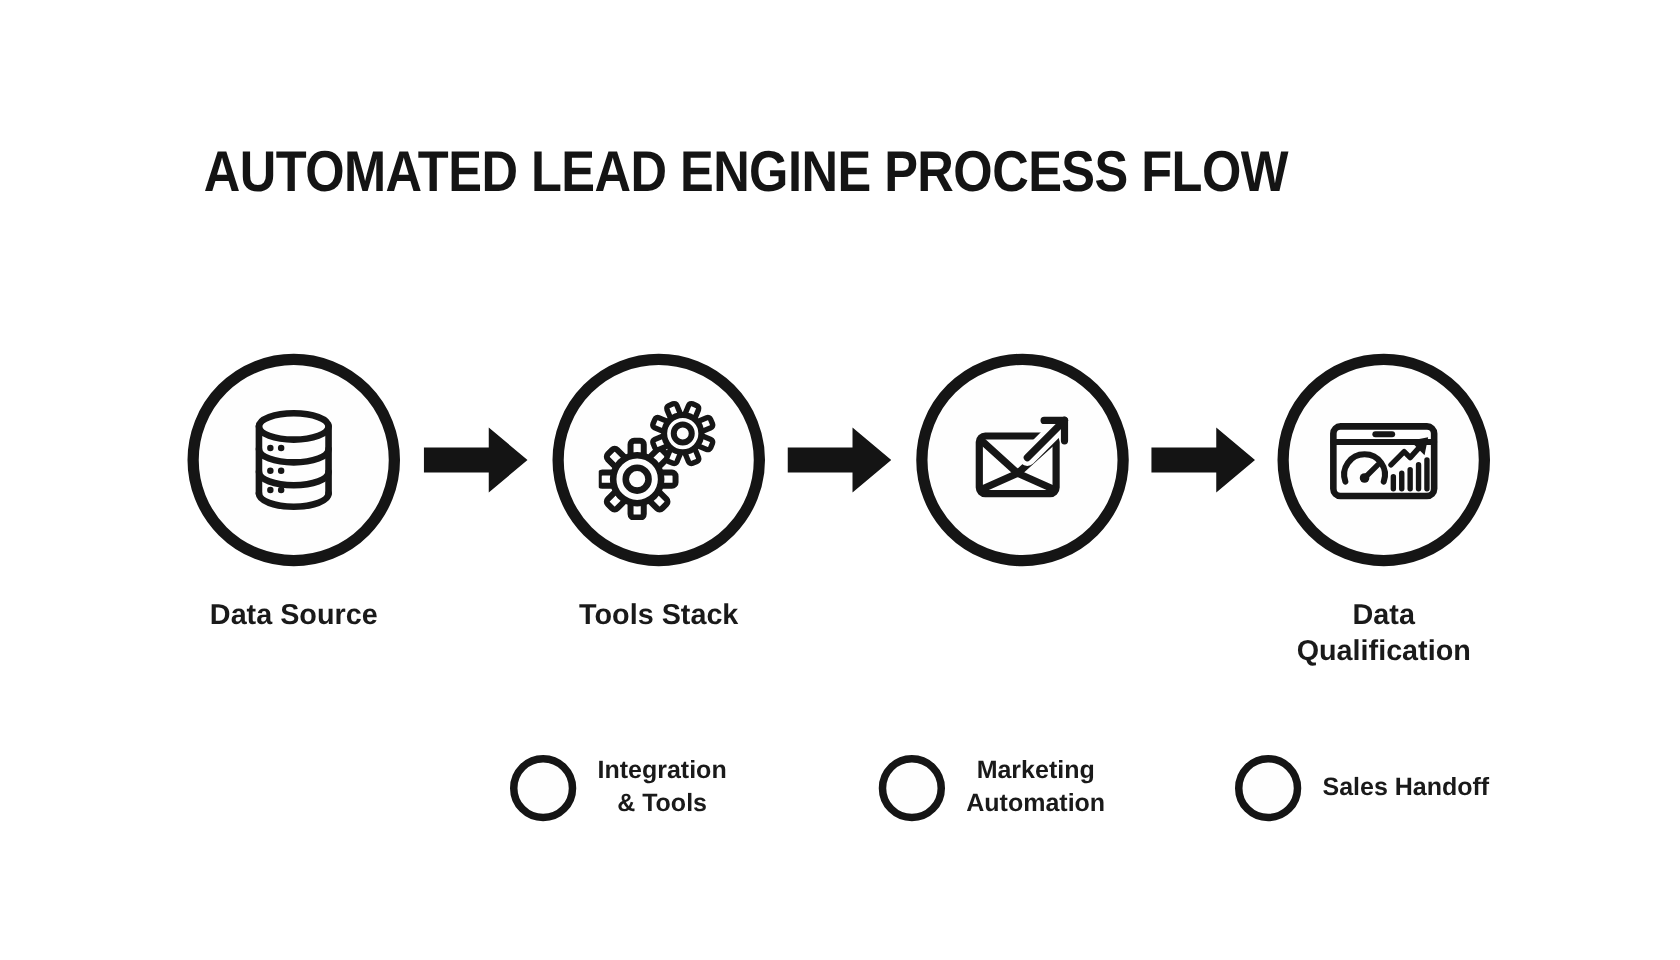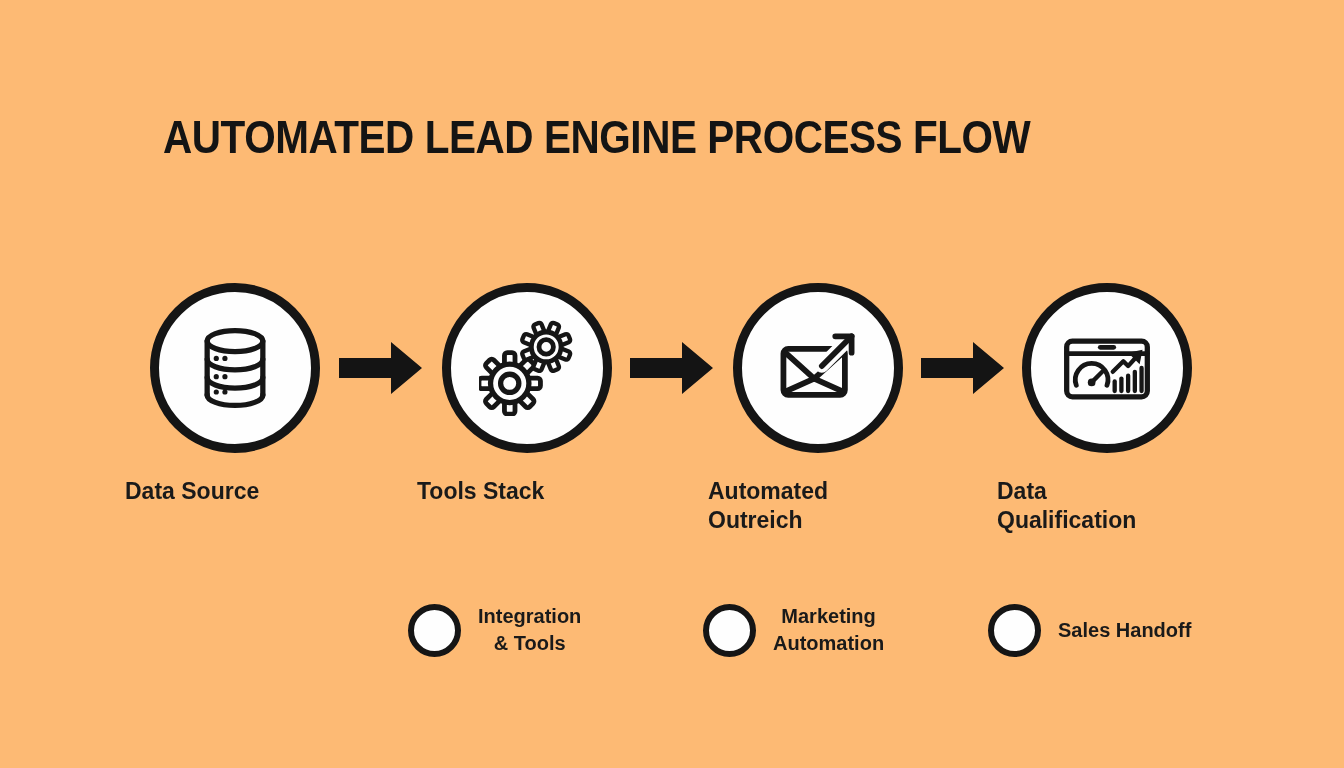--- a/index.html
+++ b/index.html
@@ -1,19 +1,19 @@
 <!DOCTYPE html>
 <html><head>
 <meta charset="utf-8">
 <style>
   html,body{margin:0;padding:0;background:#e8e8e8;}
   .canvas{
     position:relative;
     width:1344px;height:768px;
-    background:#fdba74;
+    background:#ffffff;
     overflow:hidden;
     font-family:"Liberation Sans","DejaVu Sans",sans-serif;
     color:#161616;
   }
   .abs{position:absolute;}
   .title{
     left:163px;top:110px;
     font-size:46px;font-weight:bold;
     letter-spacing:-0.5px;
     white-space:nowrap;
@@ -25,21 +25,21 @@
     width:152px;height:152px;
     border:9px solid #151515;
     border-radius:50%;
     background:#fefefe;
     top:283px;
     display:flex;align-items:center;justify-content:center;
   }
   .big-circle svg{display:block;}
   .stage-label{
     top:477px;width:220px;
-    text-align:left;
+    text-align:center;
     font-size:23px;font-weight:bold;
     line-height:29px;
     white-space:pre-line;
     color:#1a1a1a;
   }
   .flow-arrow{top:341px;}
   .legend-item{
     top:602px;height:56px;
     display:flex;align-items:center;gap:17px;
   }
@@ -188,22 +188,20 @@
       <path class="ic" stroke-width="4.5" d="M79,74 V54"></path>
       <path class="ic" stroke-width="4.5" d="M86,74 V50"></path>
 
       <path class="ic" stroke-width="4.5" d="M56,54 L67,43 L72,48 L81,38"></path>
       <polygon class="ic-fill" points="87,31 72,34 84,46"></polygon>
     </svg>
   </div>
 
   <div class="abs stage-label" style="left:125px">Data Source</div>
   <div class="abs stage-label" style="left:417px">Tools Stack</div>
-  <div class="abs stage-label" style="left:708px">Automated
-Outreich</div>
   <div class="abs stage-label" style="left:997px">Data
 Qualification</div>
 
   <div class="abs legend-item" style="left:408px">
     <div class="legend-circle"></div>
     <div class="legend-label">Integration
 &amp; Tools</div>
   </div>
   <div class="abs legend-item" style="left:703px">
     <div class="legend-circle"></div>

